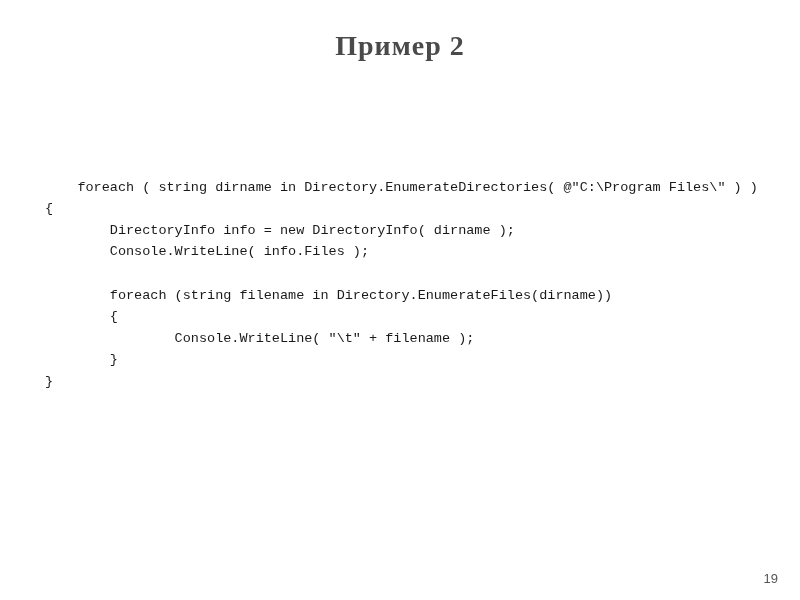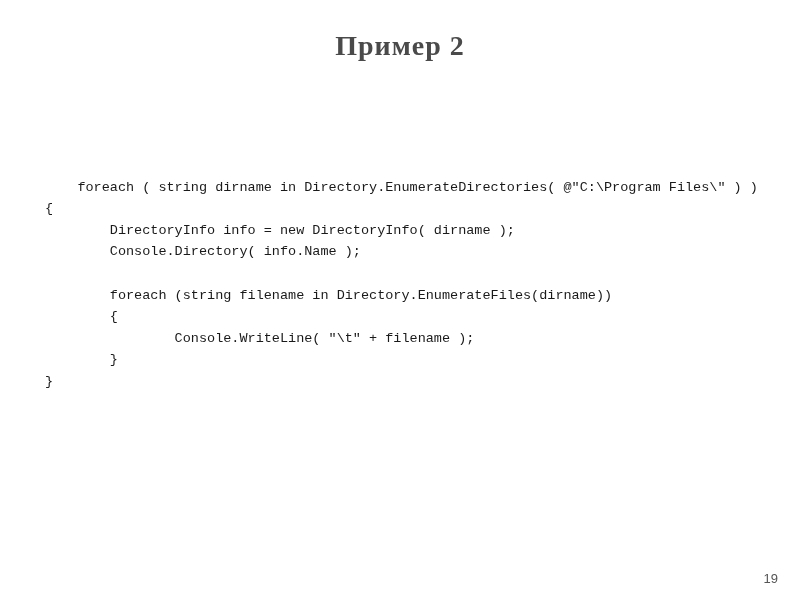--- a/index.html
+++ b/index.html
@@ -59,21 +59,21 @@
 <body>
 
 <div class="slide-container">
 
   <div class="slide-title">Пример 2</div>
 
   <div class="code-block">
     <span>foreach ( string dirname in Directory.EnumerateDirectories( @"C:\Program Files\" ) )</span>
 <span>{</span>
 <span>        DirectoryInfo info = new DirectoryInfo( dirname );</span>
-<span>        Console.Directory( info.Name );</span>
+<span>        Console.WriteLine( info.Files );</span>
 <span></span>
 <span>        foreach (string filename in Directory.EnumerateFiles(dirname))</span>
 <span>        {</span>
 <span>                Console.WriteLine( "\t" + filename );</span>
 <span>        }</span>
 <span>}</span>
   </div>
 
   <div class="page-number">19</div>
 

